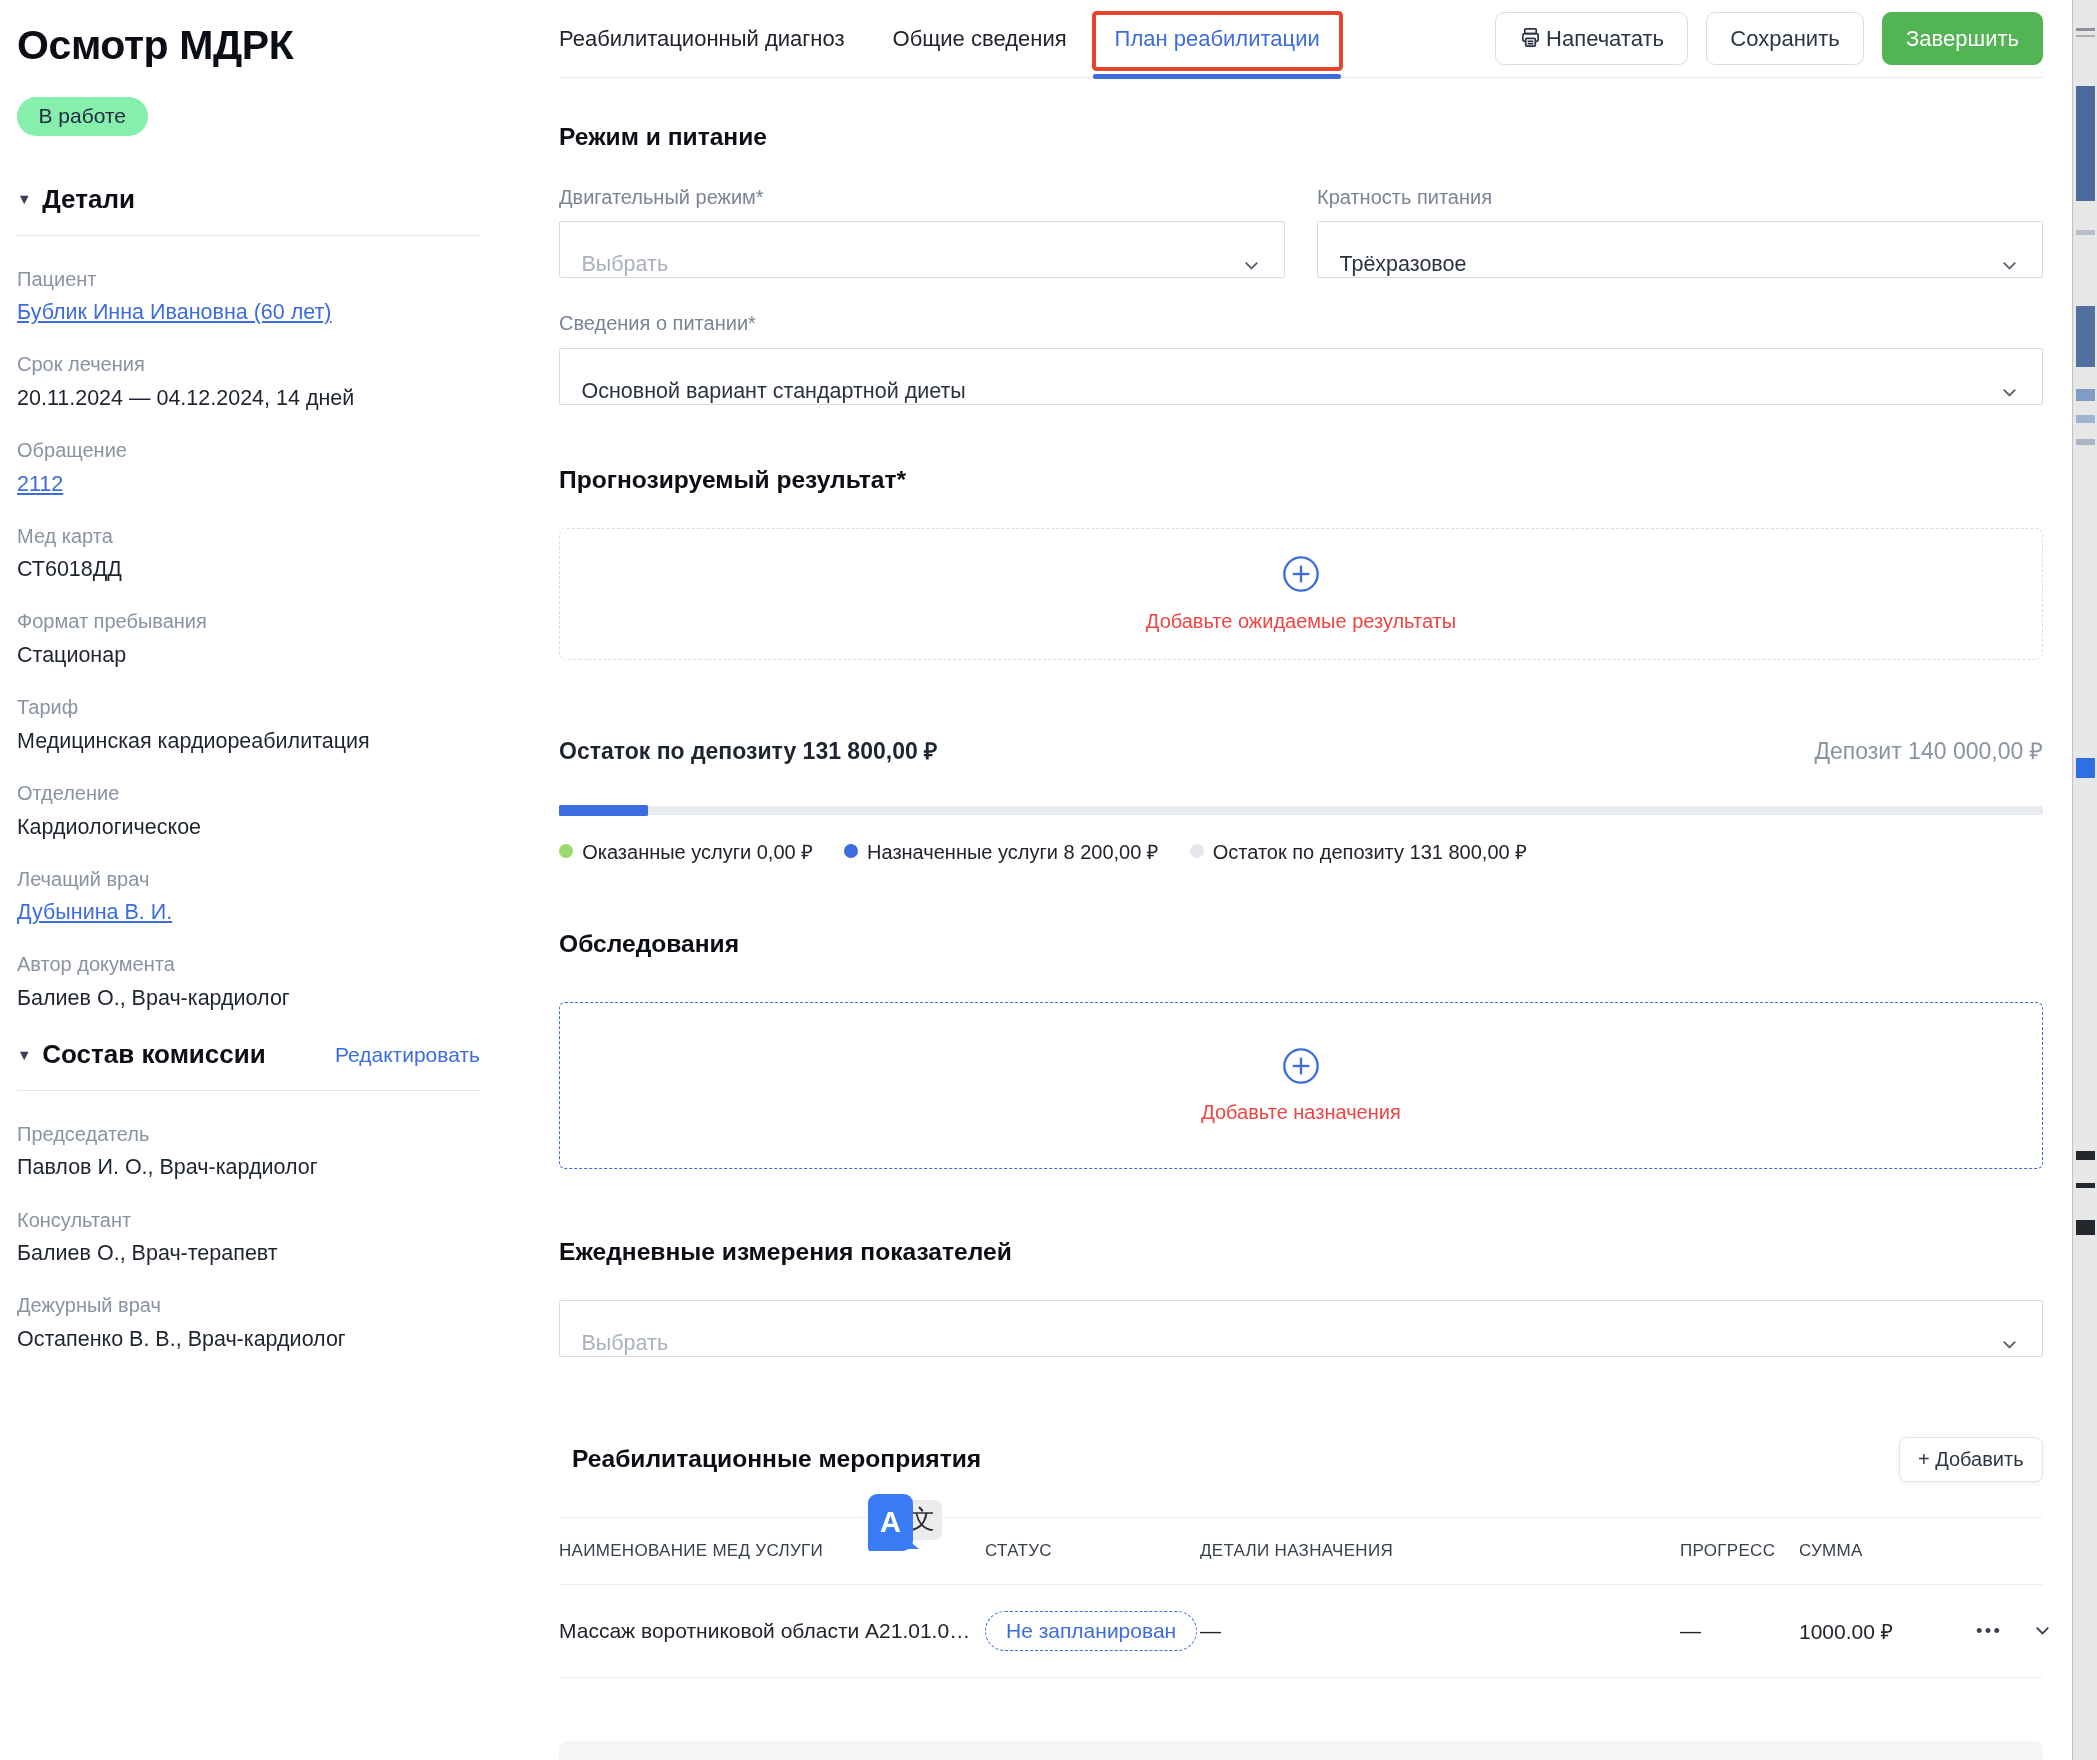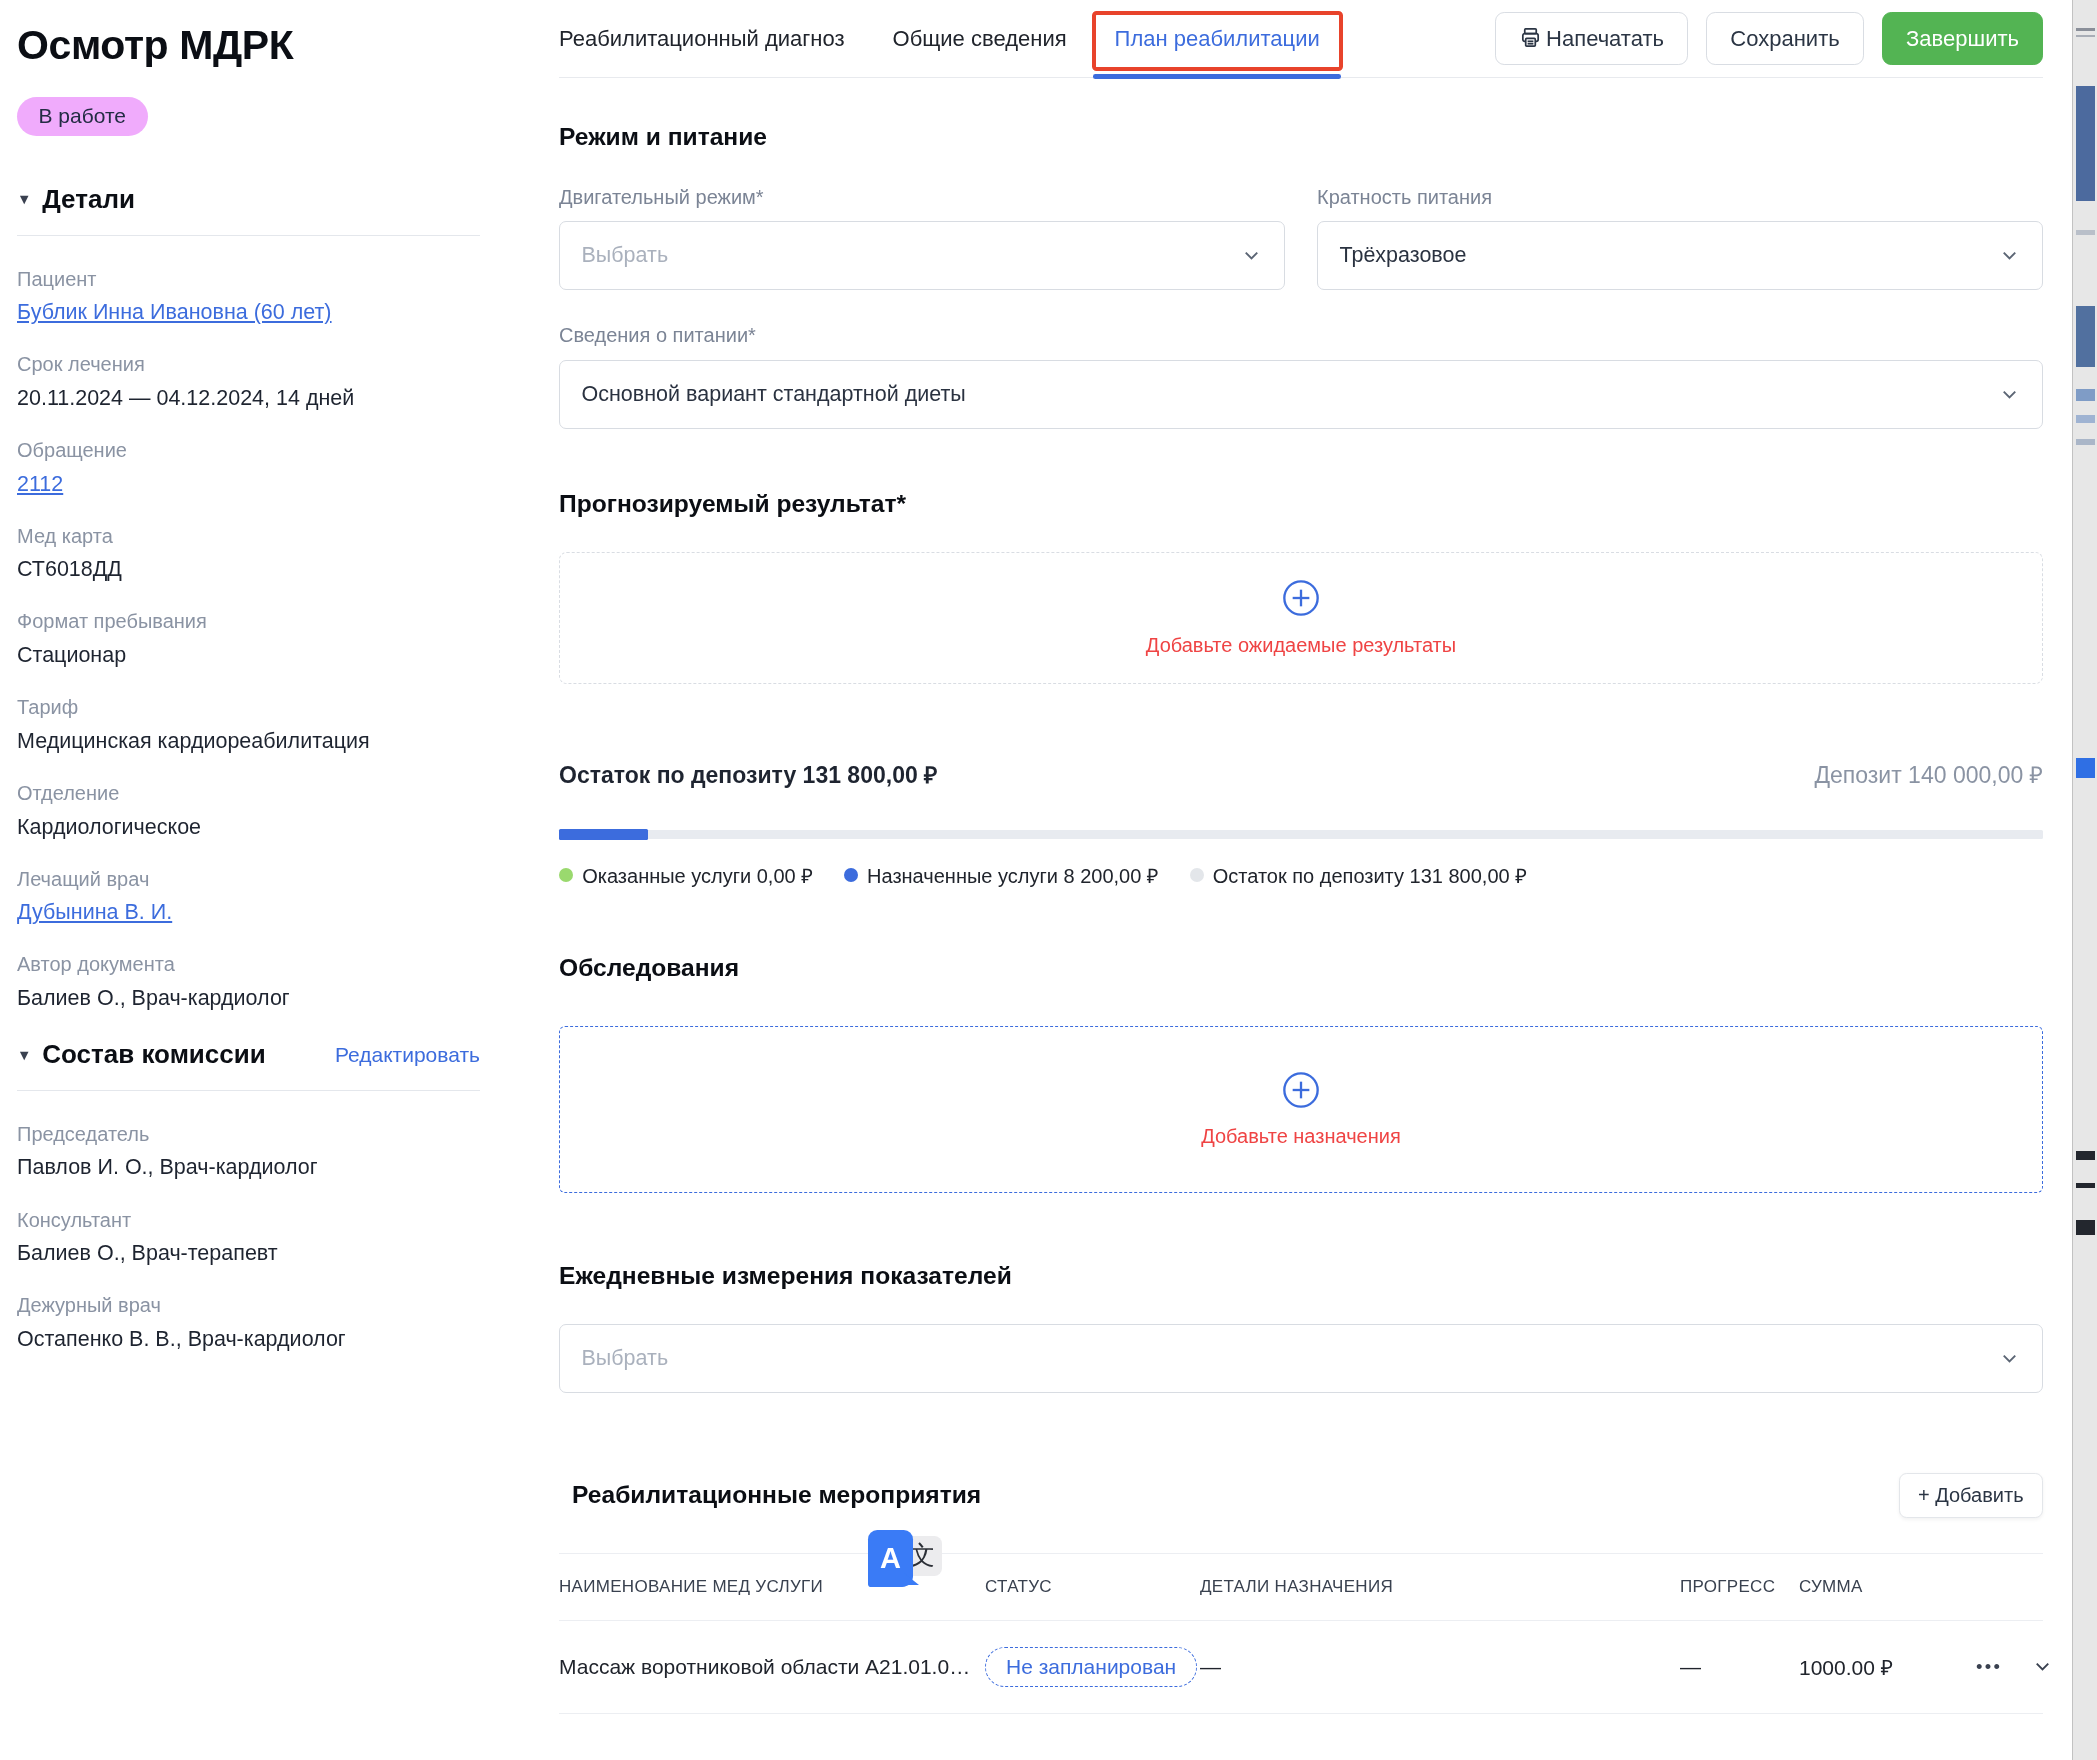--- a/index.html
+++ b/index.html
@@ -2,21 +2,21 @@
 <html style="font-size:12.3px"><head>
 <meta charset="utf-8">
 <style>
   * { margin:0; padding:0; box-sizing:border-box; }
   html,body { width:2097px; height:1761px; overflow:hidden; background:#ffffff;
               font-family:"Liberation Sans", sans-serif; color:#1e2430; }
 
   
   .sidebar { position:absolute; left:17px; top:0; width:463px; }
   .page-title { font-size:41px; font-weight:bold; letter-spacing:-0.4px; margin-top:21.5px; color:#0b0e14; }
-  .badge { display:inline-block; margin-top:28px; background:#f0abfc; color:#232c44;
+  .badge { display:inline-block; margin-top:28px; background:#86efac; color:#232c44;
            font-size:21px; padding:7.7px 21.5px; border-radius:768px; }
   .side-section-head { display:flex; align-items:center; margin-top:48px; }
   .tri { font-size:14.6px; color:#3a4150; margin-right:10.8px; }
   .side-section-title { font-size:26px; font-weight:bold; color:#0b0e14; flex:1; }
   .edit-link { font-size:21px; color:#3c6cdd; text-decoration:none; cursor:pointer; }
   .divider { height:0.8px; background:#e4e7ec; margin-top:20px; }
   .fields { margin-top:32px; }
   .field { margin-bottom:26px; }
   .f-label { font-size:20px; color:#8a93a3; margin-bottom:7.7px; }
   .f-value { font-size:21.5px; color:#1e2430; line-height:1.35; }
@@ -36,22 +36,22 @@
   .tab-highlight .redbox { position:absolute; inset:10.8px -1.5px 6.1px -1.5px;
          border:4.6px solid #e8432b; border-radius:4.6px; pointer-events:none; }
 
   .toolbar { margin-left:auto; display:flex; gap:18.4px; align-items:center; }
   .btn { font-size:22px; padding:12.3px 23px; border-radius:9.2px; border:0.8px solid #d9dde3;
          background:#fff; color:#2b3544; cursor:pointer; display:flex; align-items:flex-start; gap:4px; }
   .btn.primary { background:#53b453; border-color:#53b453; color:#fff; }
 
   .section-h { font-size:24.6px; font-weight:bold; color:#0b0e14; }
   .lbl { font-size:20px; color:#7b8495; margin-bottom:12.3px; }
-  .select { height:69px; border:0.8px solid #d8dce2; border-radius:7px; background:#fff;
-            display:flex; align-items:center; padding:0 21.5px; cursor:pointer; }
+  .select { height:57px; border:0.8px solid #d8dce2; border-radius:2px; background:#fff;
+            display:flex; align-items:flex-end; padding:0 21.5px; cursor:pointer; }
   .select .val { font-size:21.5px; color:#2a3240; flex:1; }
   .select .ph  { font-size:21.5px; color:#aab1bd; flex:1; }
   .chev { width:23px; height:23px; flex:none; }
 
   .grid2 { display:grid; grid-template-columns:1fr 1fr; column-gap:32px; margin-top:35px; }
 
   .dashed-box { border:1.5px dashed #d9dde3; border-radius:7.7px; display:flex; flex-direction:column;
                 align-items:center; justify-content:center; gap:15.4px; }
   .dashed-box.blue { border:1.5px dashed #3c6cdd; border-radius:6.1px; }
   .add-label { font-size:20px; color:#ef4444; cursor:pointer;text-align:right; }

